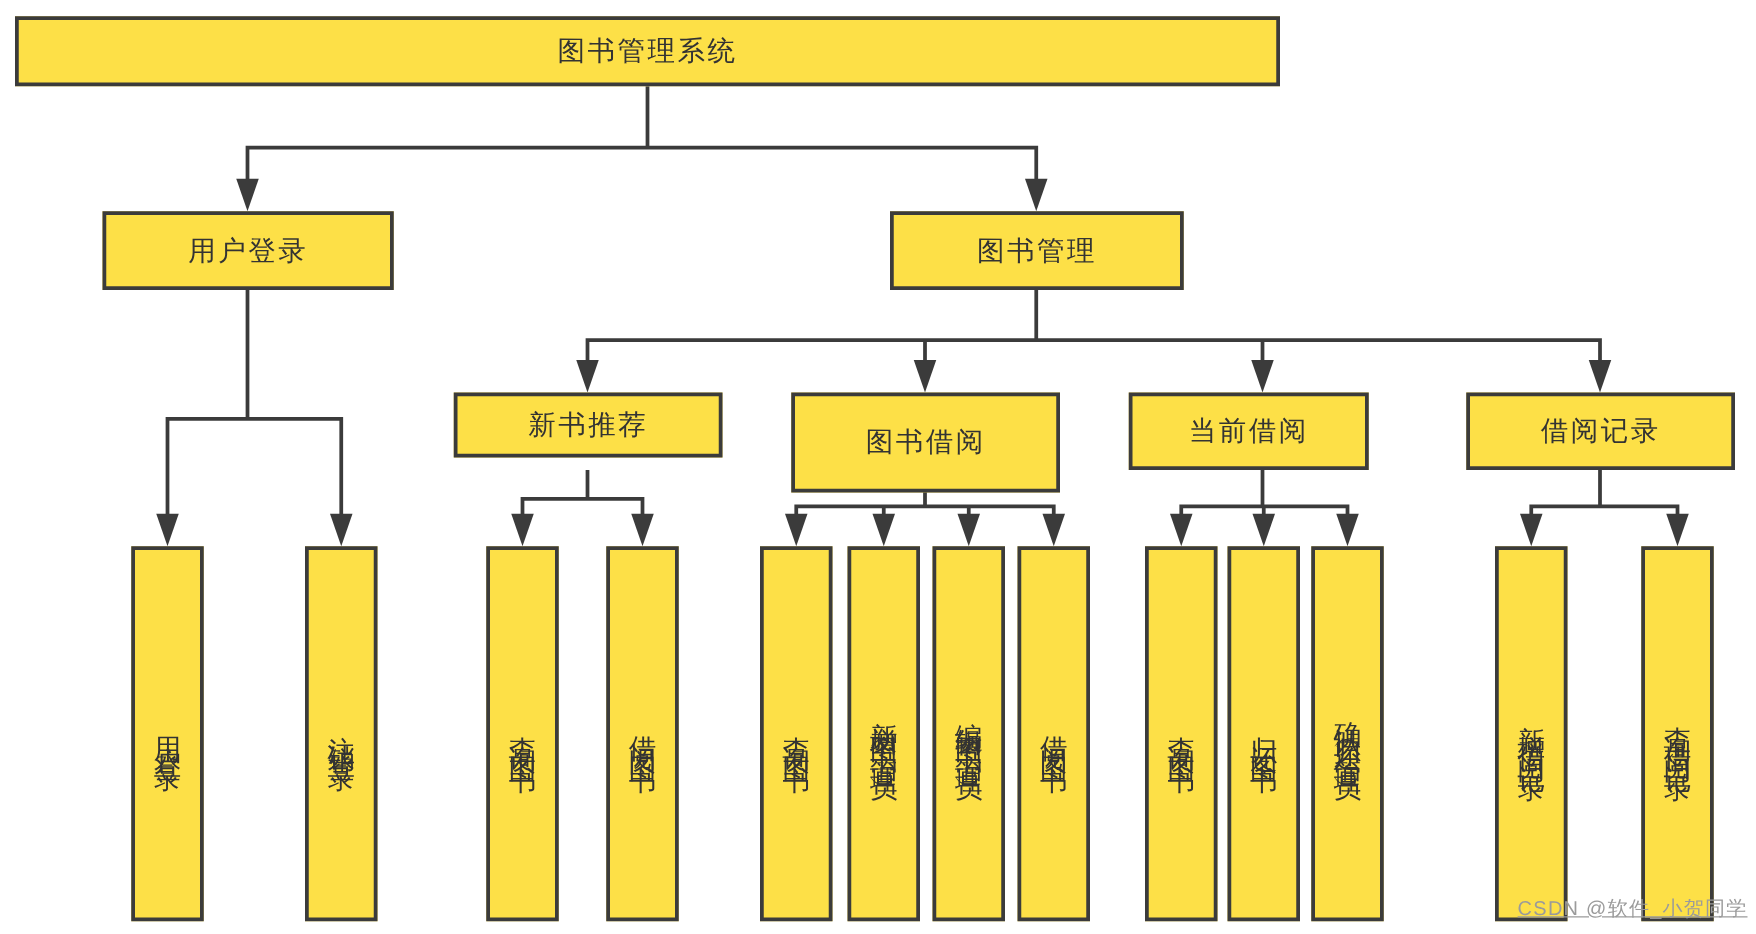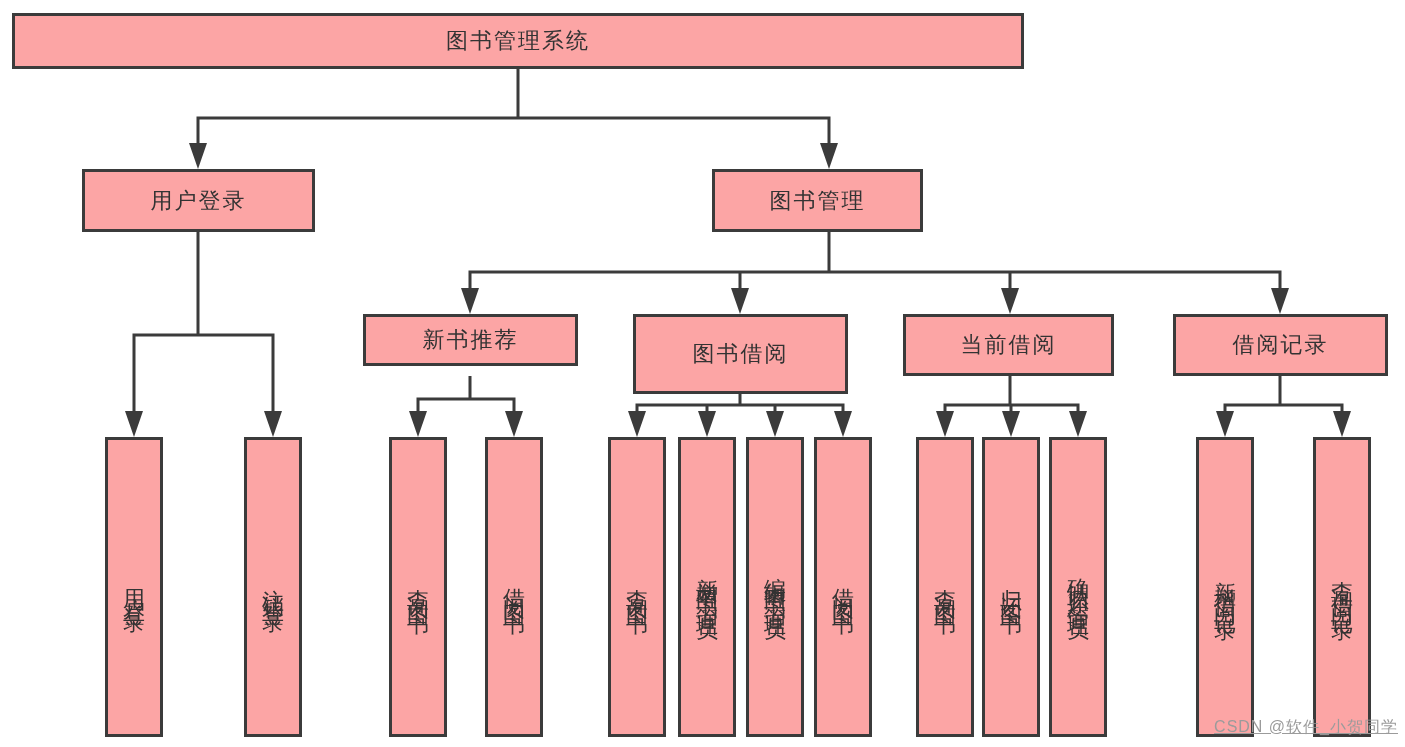--- a/index.html
+++ b/index.html
@@ -6,21 +6,21 @@
   .canvas{
     position:relative;
     width:1405px;height:747px;
     background:#ffffff;
     font-family:"Liberation Sans","DejaVu Sans",sans-serif;
     overflow:hidden;
   }
   .connectors{position:absolute;left:0;top:0;width:1405px;height:747px;}
   .node{
     position:absolute;box-sizing:border-box;
-    border:3px solid #3b3b3b;background:#fca5a5;
+    border:3px solid #3b3b3b;background:#fde047;
     display:flex;align-items:center;justify-content:center;
   }
   .h-label{
     font-size:22px;letter-spacing:2px;color:#333333;
     white-space:nowrap;line-height:1;
   }
   .v-label{
     writing-mode:vertical-rl;text-orientation:mixed;
     font-size:22px;letter-spacing:8px;color:#333333;
     line-height:1;white-space:nowrap;
@@ -79,31 +79,31 @@
     </g>
   </svg>
 
   <div class="node" style="left:12px;top:13px;width:1012px;height:56px">
     <span class="h-label">图书管理系统</span>
   </div>
 
   <div class="node" style="left:82px;top:169px;width:233px;height:63px">
     <span class="h-label">用户登录</span>
   </div>
-  <div class="node" style="left:712px;top:169px;width:211px;height:63px">
+  <div class="node" style="left:712px;top:169px;width:235px;height:63px">
     <span class="h-label">图书管理</span>
   </div>
 
   <div class="node" style="left:363px;top:314px;width:215px;height:52px">
     <span class="h-label">新书推荐</span>
   </div>
   <div class="node" style="left:633px;top:314px;width:215px;height:80px">
     <span class="h-label">图书借阅</span>
   </div>
-  <div class="node" style="left:903px;top:314px;width:211px;height:62px">
+  <div class="node" style="left:903px;top:314px;width:192px;height:62px">
     <span class="h-label">当前借阅</span>
   </div>
   <div class="node" style="left:1173px;top:314px;width:215px;height:62px">
     <span class="h-label">借阅记录</span>
   </div>
 
   <div class="node" style="left:105px;top:437px;width:58px;height:300px">
     <span class="v-label">用户登录</span>
   </div>
   <div class="node" style="left:244px;top:437px;width:58px;height:300px">

